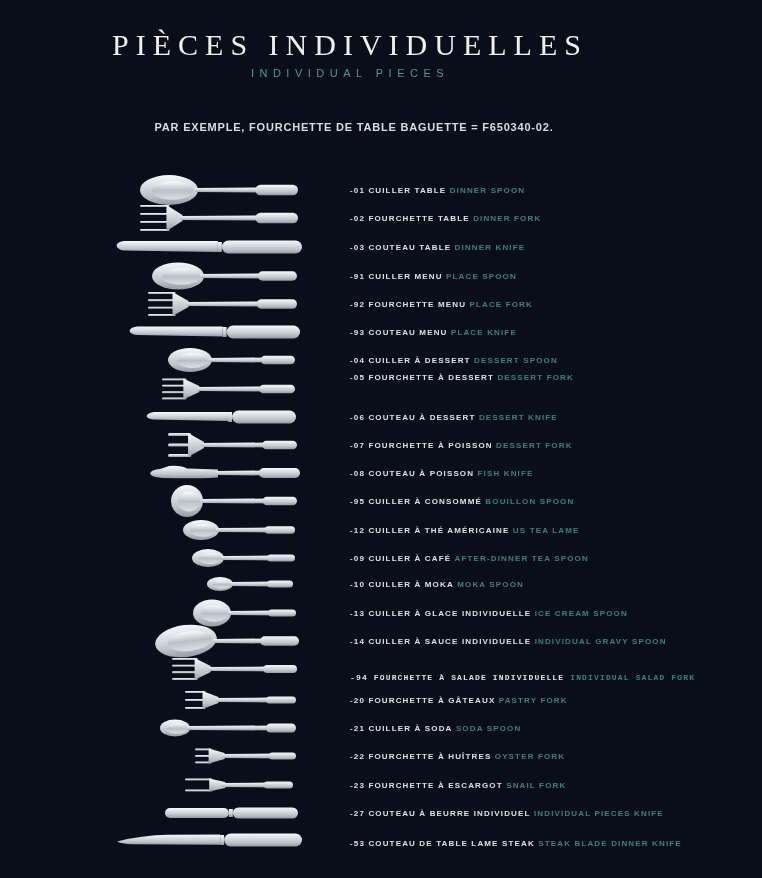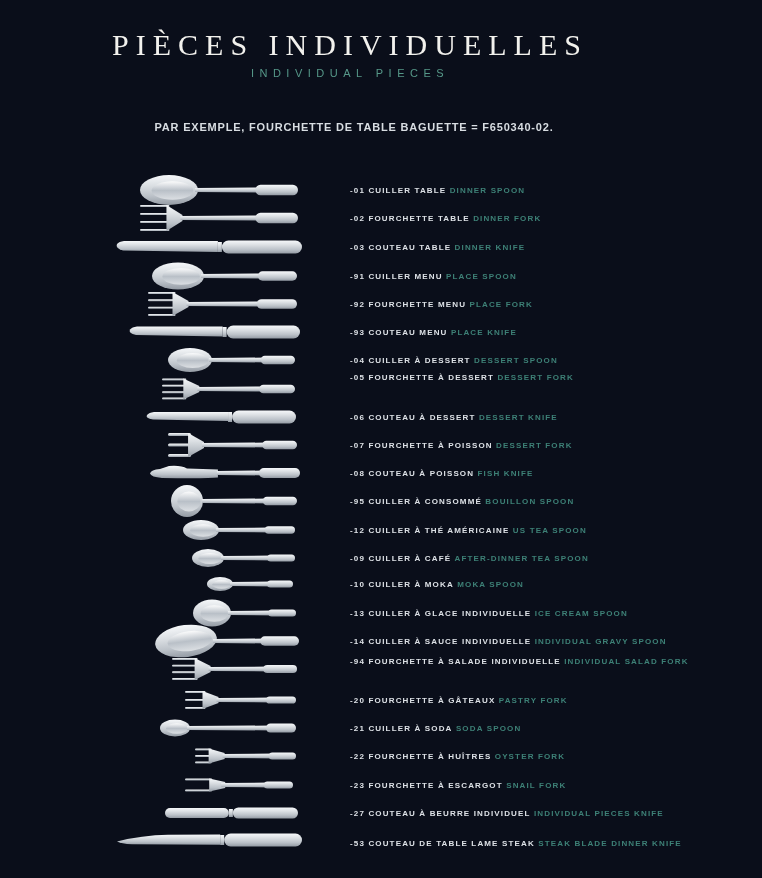--- a/index.html
+++ b/index.html
@@ -250,26 +250,26 @@
       <div class="row" style="top: 242px;"><span class="code">-03</span>&nbsp;<span class="fr">COUTEAU TABLE</span>&nbsp;<span class="en">DINNER KNIFE</span></div>
       <div class="row" style="top: 271px;"><span class="code">-91</span>&nbsp;<span class="fr">CUILLER MENU</span>&nbsp;<span class="en">PLACE SPOON</span></div>
       <div class="row" style="top: 299px;"><span class="code">-92</span>&nbsp;<span class="fr">FOURCHETTE MENU</span>&nbsp;<span class="en">PLACE FORK</span></div>
       <div class="row" style="top: 327px;"><span class="code">-93</span>&nbsp;<span class="fr">COUTEAU MENU</span>&nbsp;<span class="en">PLACE KNIFE</span></div>
       <div class="row" style="top: 355px;"><span class="code">-04</span>&nbsp;<span class="fr">CUILLER À DESSERT</span>&nbsp;<span class="en">DESSERT SPOON</span></div>
       <div class="row" style="top: 372px;"><span class="code">-05</span>&nbsp;<span class="fr">FOURCHETTE À DESSERT</span>&nbsp;<span class="en">DESSERT FORK</span></div>
       <div class="row" style="top: 412px;"><span class="code">-06</span>&nbsp;<span class="fr">COUTEAU À DESSERT</span>&nbsp;<span class="en">DESSERT KNIFE</span></div>
       <div class="row" style="top: 440px;"><span class="code">-07</span>&nbsp;<span class="fr">FOURCHETTE À POISSON</span>&nbsp;<span class="en">DESSERT FORK</span></div>
       <div class="row" style="top: 468px;"><span class="code">-08</span>&nbsp;<span class="fr">COUTEAU À POISSON</span>&nbsp;<span class="en">FISH KNIFE</span></div>
       <div class="row" style="top: 496px;"><span class="code">-95</span>&nbsp;<span class="fr">CUILLER À CONSOMMÉ</span>&nbsp;<span class="en">BOUILLON SPOON</span></div>
-      <div class="row" style="top: 525px;"><span class="code">-12</span>&nbsp;<span class="fr">CUILLER À THÉ AMÉRICAINE</span>&nbsp;<span class="en">US TEA SPOON</span></div>
+      <div class="row" style="top: 525px;"><span class="code">-12</span>&nbsp;<span class="fr">CUILLER À THÉ AMÉRICAINE</span>&nbsp;<span class="en">US TEA LAME</span></div>
       <div class="row" style="top: 553px;"><span class="code">-09</span>&nbsp;<span class="fr">CUILLER À CAFÉ</span>&nbsp;<span class="en">AFTER-DINNER TEA SPOON</span></div>
       <div class="row" style="top: 579px;"><span class="code">-10</span>&nbsp;<span class="fr">CUILLER À MOKA</span>&nbsp;<span class="en">MOKA SPOON</span></div>
       <div class="row" style="top: 608px;"><span class="code">-13</span>&nbsp;<span class="fr">CUILLER À GLACE INDIVIDUELLE</span>&nbsp;<span class="en">ICE CREAM SPOON</span></div>
       <div class="row" style="top: 636px;"><span class="code">-14</span>&nbsp;<span class="fr">CUILLER À SAUCE INDIVIDUELLE</span>&nbsp;<span class="en">INDIVIDUAL GRAVY SPOON</span></div>
-      <div class="row" style="top: 656px;"><span class="code">-94</span>&nbsp;<span class="fr">FOURCHETTE À SALADE INDIVIDUELLE</span>&nbsp;<span class="en">INDIVIDUAL SALAD FORK</span></div>
+      <div class="row" style="top: 672px; font-family: Liberation Mono, monospace;"><span class="code">-94</span>&nbsp;<span class="fr">FOURCHETTE À SALADE INDIVIDUELLE</span>&nbsp;<span class="en">INDIVIDUAL SALAD FORK</span></div>
       <div class="row" style="top: 695px;"><span class="code">-20</span>&nbsp;<span class="fr">FOURCHETTE À GÂTEAUX</span>&nbsp;<span class="en">PASTRY FORK</span></div>
       <div class="row" style="top: 723px;"><span class="code">-21</span>&nbsp;<span class="fr">CUILLER À SODA</span>&nbsp;<span class="en">SODA SPOON</span></div>
       <div class="row" style="top: 751px;"><span class="code">-22</span>&nbsp;<span class="fr">FOURCHETTE À HUÎTRES</span>&nbsp;<span class="en">OYSTER FORK</span></div>
       <div class="row" style="top: 780px;"><span class="code">-23</span>&nbsp;<span class="fr">FOURCHETTE À ESCARGOT</span>&nbsp;<span class="en">SNAIL FORK</span></div>
       <div class="row" style="top: 808px;"><span class="code">-27</span>&nbsp;<span class="fr">COUTEAU À BEURRE INDIVIDUEL</span>&nbsp;<span class="en">INDIVIDUAL PIECES KNIFE</span></div>
       <div class="row" style="top: 838px;"><span class="code">-53</span>&nbsp;<span class="fr">COUTEAU DE TABLE LAME STEAK</span>&nbsp;<span class="en">STEAK BLADE DINNER KNIFE</span></div>
     </div>
 
 </div>
 

